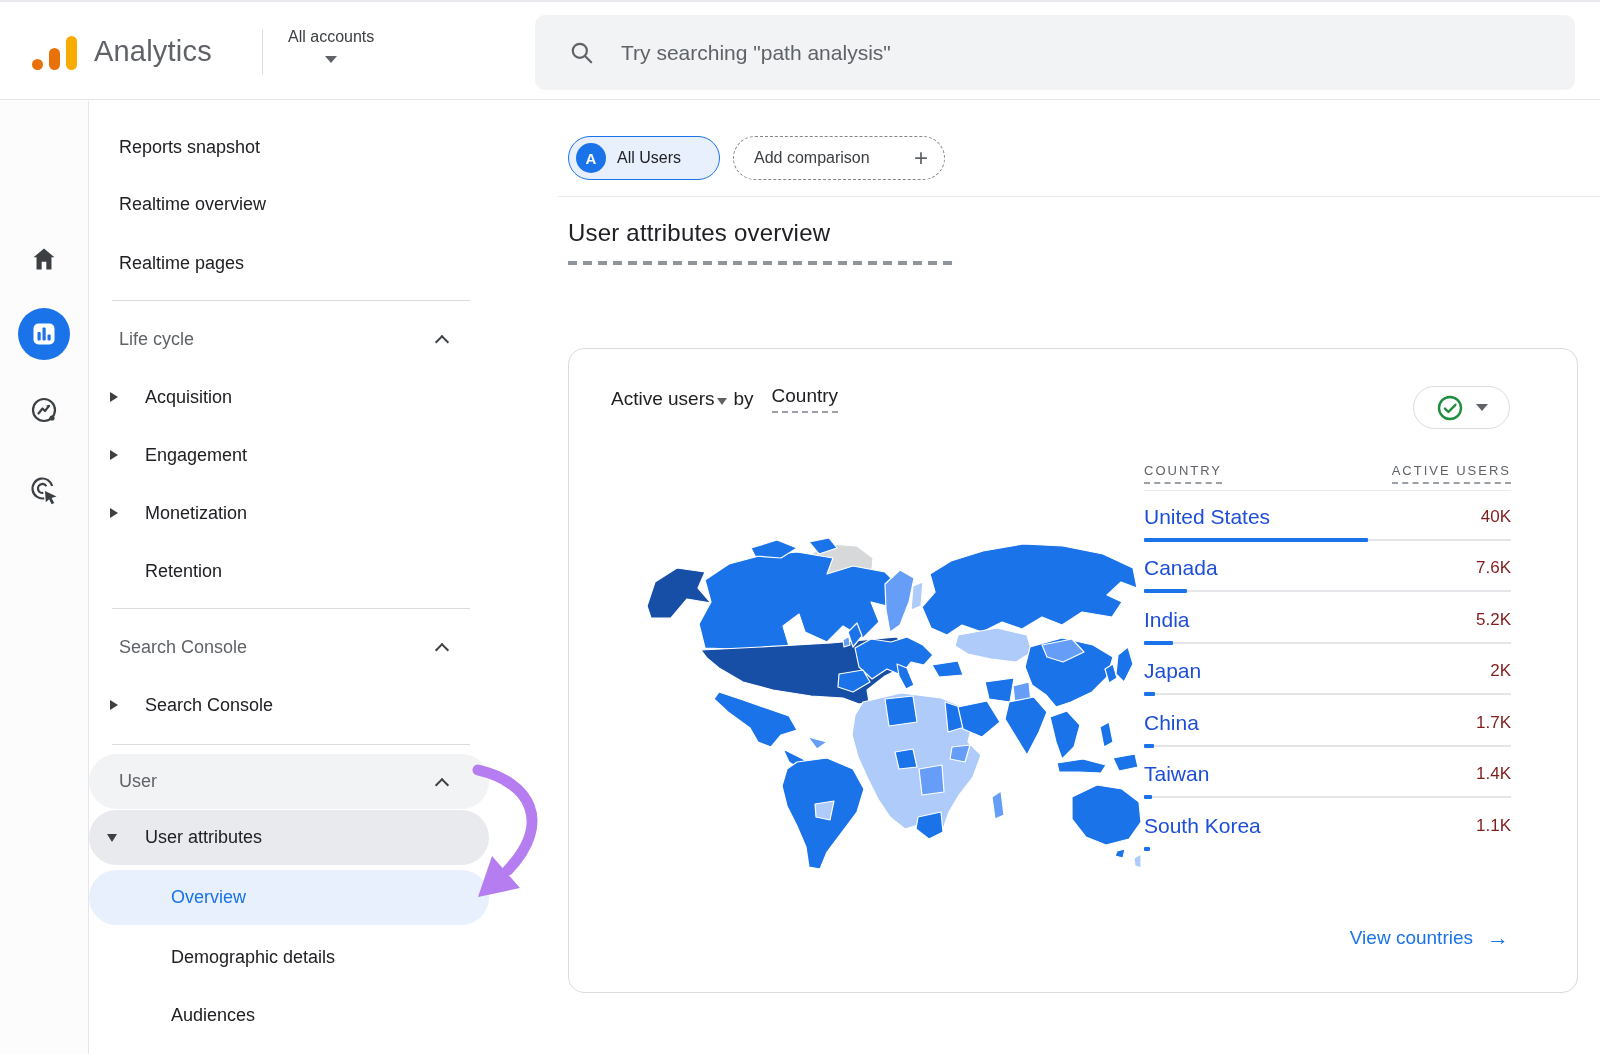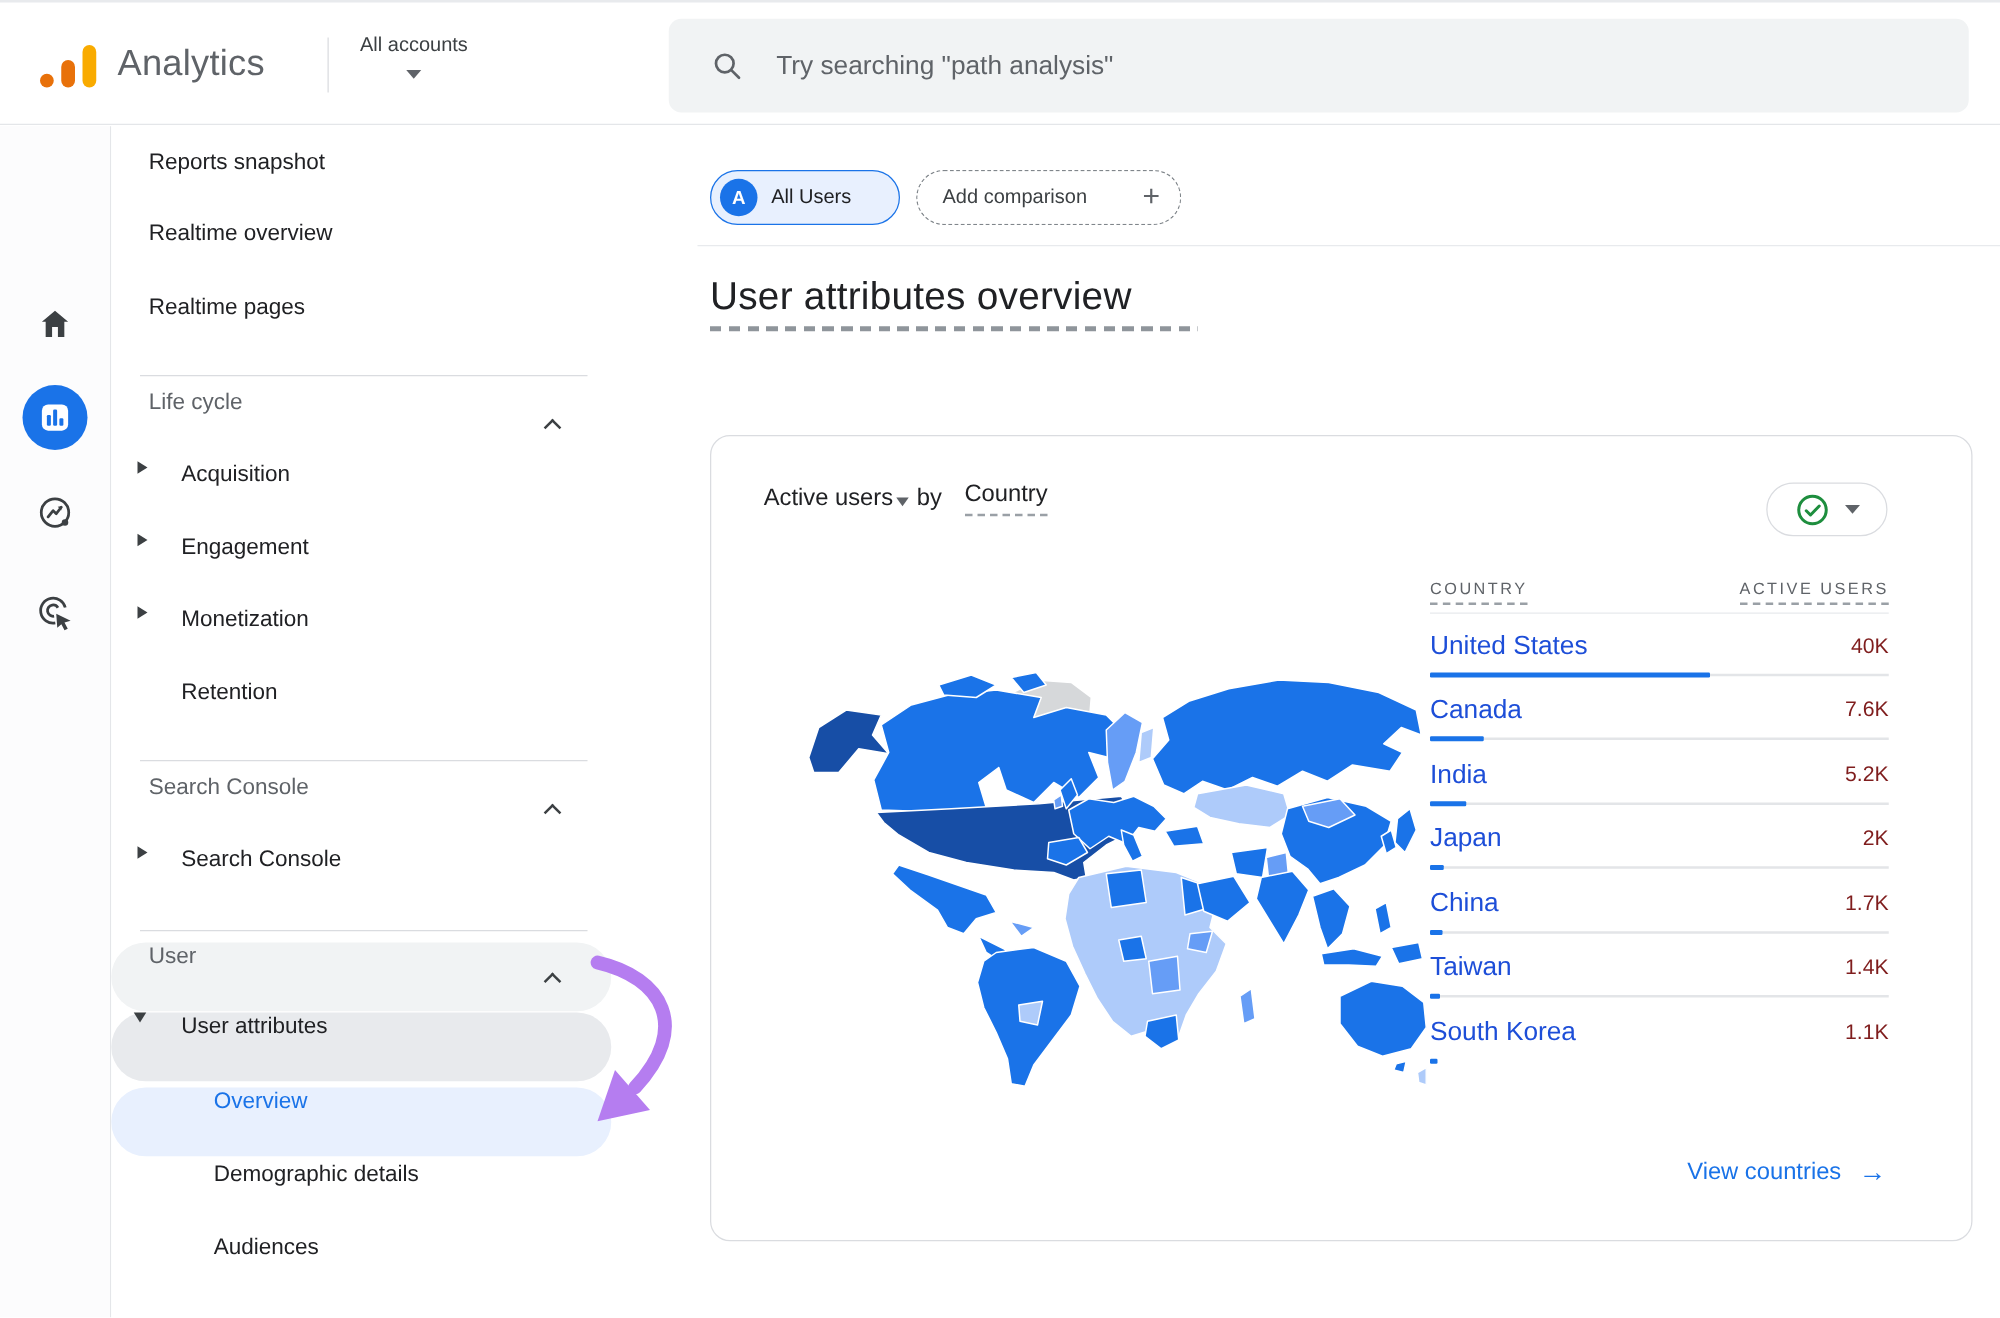--- a/index.html
+++ b/index.html
@@ -18,21 +18,21 @@
   .searchbar input { border:none; outline:none; background:transparent; font-size:21px; color:#5f6368; width:800px; margin-left:26px; font-family:"Liberation Sans", sans-serif; }
   .searchbar input::placeholder { color:#5f6368; opacity:1; }
 
   
   .rail { position:absolute; left:0; top:101px; width:89px; bottom:0; background:#fcfcfd; border-right:1px solid #e4e6e9; }
   .rail-item { position:absolute; left:50%; transform:translateX(-50%); }
   .rail-active-circle { width:52px; height:52px; border-radius:50%; background:#1a73e8; display:flex; align-items:center; justify-content:center; }
 
   
   .sidebar { position:absolute; left:89px; top:100px; width:451px; bottom:0; background:#fff; }
-  .nav-row { position:absolute; left:0; width:400px; height:56px; display:flex; align-items:flex-start; }
+  .nav-row { position:absolute; left:0; width:400px; height:56px; display:flex; align-items:center; }
   .nav-label { font-size:18px; color:#202124; }
   .nav-label.hdr { color:#5f6368; }
   .ind-1 { padding-left:30px; } 
   .ind-2 { padding-left:56px; } 
   .ind-3 { padding-left:82px; } 
   .tri-right { position:absolute; left:21px; width:0; height:0; border-left:8px solid #3c4043; border-top:5px solid transparent; border-bottom:5px solid transparent; }
   .tri-down { position:absolute; left:18px; width:0; height:0; border-top:8px solid #3c4043; border-left:5px solid transparent; border-right:5px solid transparent; }
   .chev-up { position:absolute; left:348px; top:26px; width:10px; height:10px; border-left:2.5px solid #3c4043; border-top:2.5px solid #3c4043; transform:rotate(45deg); }
   .nav-div { position:absolute; left:23px; width:358px; height:1px; background:#dadce0; }
   .pill { border-radius:28px; }
@@ -45,21 +45,21 @@
   .annotation-arrow { position:absolute; left:440px; top:740px; z-index:6; }
 
   
   .pill-allusers { position:absolute; left:568px; top:136px; width:152px; height:44px; border:1.5px solid #1a73e8; background:#e8f0fe; border-radius:22px; display:flex; align-items:center; padding-left:7px; z-index:2; }
   .badge-a { width:30px; height:30px; border-radius:50%; background:#1a73e8; color:#fff; font-size:15px; font-weight:bold; display:flex; align-items:center; justify-content:center; }
   .pill-allusers .lbl { font-size:16px; color:#202124; margin-left:11px; }
   .pill-addcomp { position:absolute; left:733px; top:136px; width:212px; height:44px; border:1px dashed #80868b; background:#fff; border-radius:22px; display:flex; align-items:center; justify-content:space-between; padding:0 16px 0 20px; z-index:2; }
   .pill-addcomp .lbl { font-size:16px; color:#3c4043; }
   .pill-addcomp .plus { font-size:24px; color:#5f6368; font-weight:400; line-height:1; }
   .hr-main { position:absolute; left:558px; top:196px; width:1042px; height:1px; background:#e8eaed; }
-  .page-title { position:absolute; left:568px; top:219px; font-size:31px; color:#202124; letter-spacing:.2px; }
+  .page-title { position:absolute; left:568px; top:219px; font-size:24px; color:#202124; letter-spacing:.2px; }
   .page-title-dash { position:absolute; left:568px; top:261px; width:390px; height:4px; background:repeating-linear-gradient(90deg,#8f959b 0 9px,transparent 9px 15px); }
 
   
   .card { position:absolute; left:568px; top:348px; width:1010px; height:645px; background:#fff; border:1px solid #dadce0; border-radius:16px; }
   .card-title { position:absolute; left:42px; top:36px; font-size:19px; display:flex; align-items:center; }
   .card-title .metric { font-weight:bold; color:#202124; font-weight:500; }
   .card-title .metric-caret { width:0; height:0; border-left:5.5px solid transparent; border-right:5.5px solid transparent; border-top:7px solid #5f6368; margin:4px 6px 0 3px; }
   .card-title .by { color:#202124; margin-right:18px; }
   .card-title .dim { color:#202124; border-bottom:2px dashed #9aa0a6; padding-bottom:4px; }
   .check-pill { position:absolute; left:844px; top:37px; width:97px; height:43px; border:1px solid #dadce0; border-radius:22px; display:flex; align-items:center; justify-content:center; gap:12px; background:#fff; }

